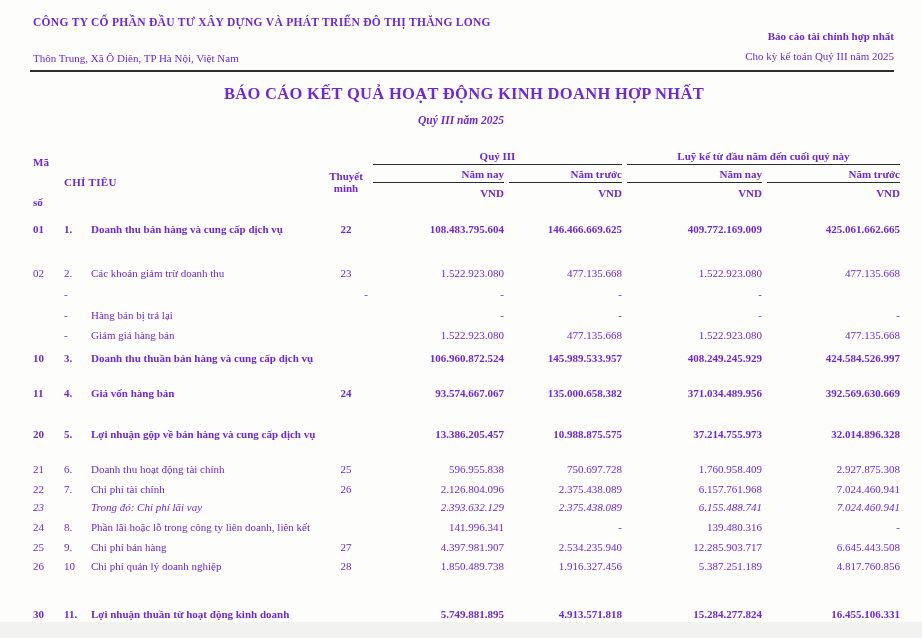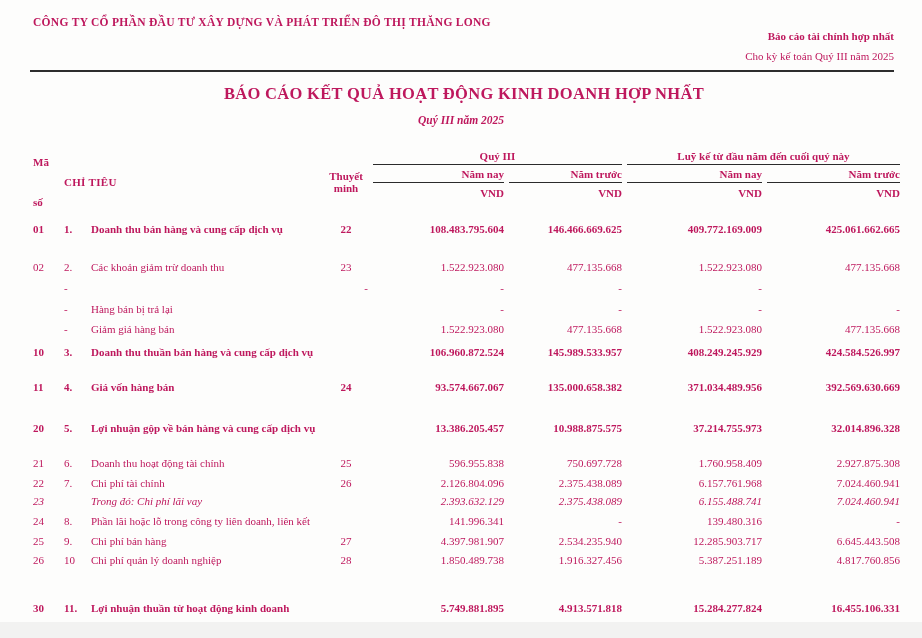--- a/index.html
+++ b/index.html
@@ -1,21 +1,21 @@
 <!DOCTYPE html>
 <html><head>
 <meta charset="utf-8">
 <style>
   * { margin:0; padding:0; box-sizing:border-box; }
   html,body { background:#e9e9e9; }
   .page {
     position:relative; width:922px; height:638px; margin:0 auto;
     background:#fdfdfc; overflow:hidden;
     font-family:"Liberation Serif","DejaVu Serif",serif;
-    color:#be185d;
+    color:#6d28d9;
   }
   
   .company { position:absolute; left:33px; top:16px; font-size:11.5px; font-weight:bold; letter-spacing:.3px; }
   .right-meta { position:absolute; right:28px; top:26px; text-align:right; font-size:11px; line-height:20px; }
   .report-type { font-weight:bold; }
   .address { position:absolute; left:33px; top:52px; font-size:11px; }
   .head-divider { position:absolute; left:30px; right:28px; top:70px; border-top:2px solid #2d2d2d; }
   
   .title { position:absolute; top:84px; left:3px; width:100%; text-align:center; font-size:16.5px; font-weight:bold; letter-spacing:.3px; }
   .subtitle { position:absolute; top:114px; left:0; width:100%; text-align:center; font-size:11.5px; font-weight:bold; font-style:italic; }
@@ -33,21 +33,21 @@
   .h-vnd { grid-row:3; text-align:right; align-self:end; }
   .c5{grid-column:5}.c6{grid-column:6}.c7{grid-column:7}.c8{grid-column:8}
   
   .tbody { margin-top:22px; }
   .trow { line-height:16px; }
   .trow .lbl { white-space:nowrap; overflow:visible; }
   .trow .tm { text-align:center; }
   .trow .num { text-align:right; white-space:nowrap; }
   .trow.bold { font-weight:bold; }
   .trow.italic { font-style:italic; }
-  .tbody .trow:nth-child(2){margin-top:22px;}
+  .tbody .trow:nth-child(2){margin-top:28px;}
   .tbody .trow:nth-child(3){margin-top:5px;}
   .tbody .trow:nth-child(4){margin-top:5px;}
   .tbody .trow:nth-child(5){margin-top:4px;}
   .tbody .trow:nth-child(6){margin-top:7px;}
   .tbody .trow:nth-child(7){margin-top:19px;}
   .tbody .trow:nth-child(8){margin-top:25px;}
   .tbody .trow:nth-child(9){margin-top:19px;}
   .tbody .trow:nth-child(10){margin-top:4px;}
   .tbody .trow:nth-child(11){margin-top:2px;}
   .tbody .trow:nth-child(12){margin-top:4px;}
@@ -62,20 +62,21 @@
 
 <div class="page">
 
   <div class="company">CÔNG TY CỔ PHẦN ĐẦU TƯ XÂY DỰNG VÀ PHÁT TRIỂN ĐÔ THỊ THĂNG LONG</div>
 
   <div class="right-meta">
     <div class="report-type">Báo cáo tài chính hợp nhất</div>
     <div class="report-period">Cho kỳ kế toán Quý III năm 2025</div>
   </div>
 
+  <div class="address">Thôn Trung, Xã Ô Diên, TP Hà Nội, Việt Nam</div>
   <div class="head-divider"></div>
 
   <div class="title">BÁO CÁO KẾT QUẢ HOẠT ĐỘNG KINH DOANH HỢP NHẤT</div>
   <div class="subtitle">Quý III năm 2025</div>
 
   <div class="tbl">
 
     <div class="grid thead">
       <div class="gcell g-quarter">Quý III</div>
       <div class="gcell g-ytd">Luỹ kế từ đầu năm đến cuối quý này</div>

